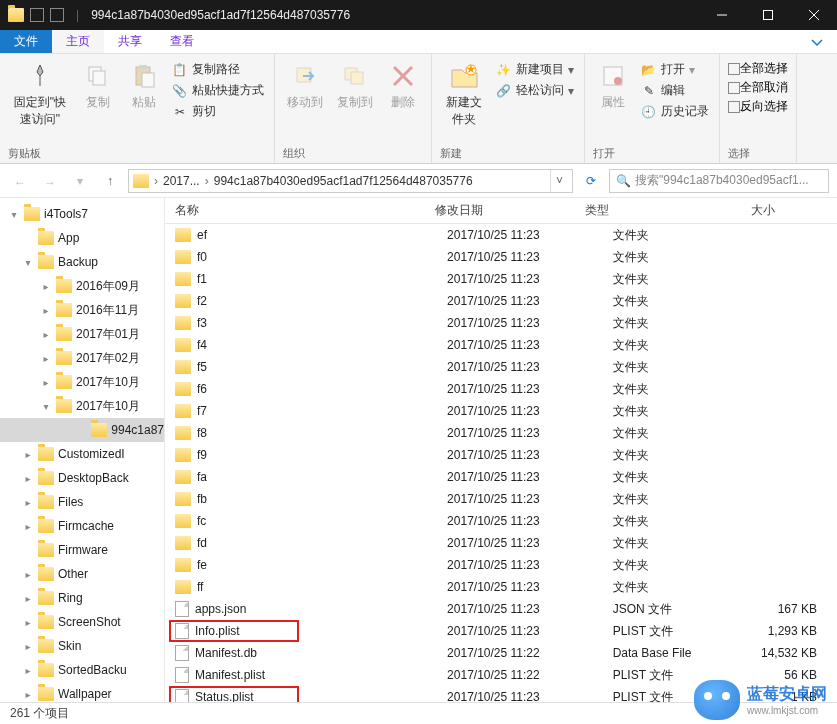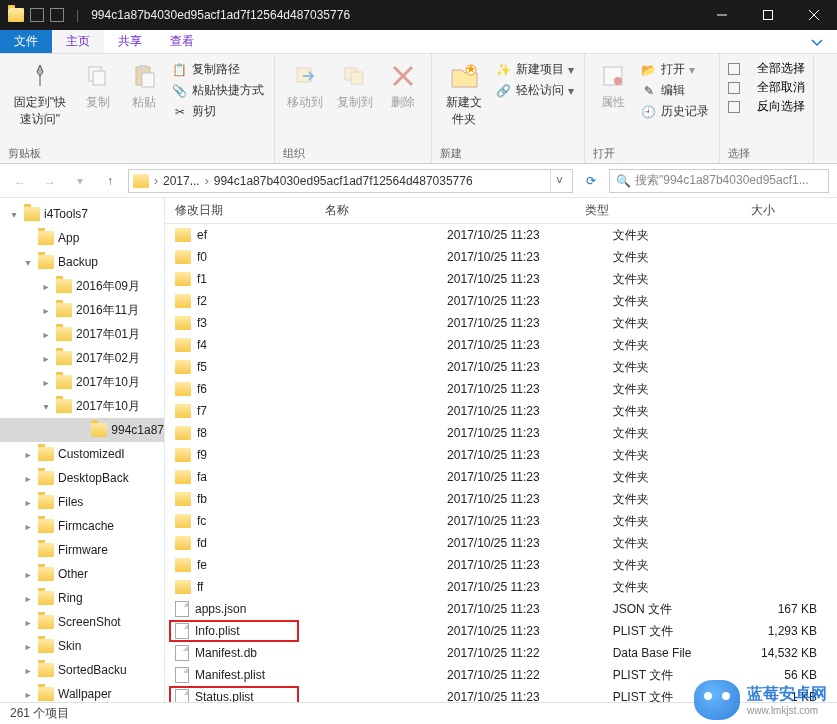--- a/index.html
+++ b/index.html
@@ -28,21 +28,21 @@
 .ribbon { height: 110px; background: #f5f5f5; border-bottom: 1px solid #d0d0d0; display: flex; }
 .group { border-right: 1px solid #e0e0e0; display: flex; flex-direction: column; padding: 4px 8px 0 8px; }
 .group .body { flex: 1; display: flex; align-items: flex-start; gap: 6px; }
 .group .label { text-align: left; color: #666; font-size: 11px; padding-bottom: 2px; }
 .bigbtn { display: flex; flex-direction: column; align-items: center; gap: 2px; color: #333; padding: 2px 4px; min-width: 40px; }
 .bigbtn .ico { width: 32px; height: 32px; display: flex; align-items: center; justify-content: center; }
 .bigbtn.disabled { opacity: 0.45; }
 .smallbtn { display: flex; align-items: center; gap: 4px; color: #333; padding: 1px 2px; }
 .smallbtn .mini-ico { width: 16px; height: 16px; display: flex; align-items: center; justify-content: center; }
 .vstack { display: flex; flex-direction: column; gap: 2px; padding-top: 2px; }
-.checkbox-row { display: flex; align-items: center; gap: 17px; }
+.checkbox-row { display: flex; align-items: center; gap: 0; }
 .checkbox-row .box { width: 12px; height: 12px; border: 1px solid #888; }
 
 
 .addressbar { height: 34px; display: flex; align-items: center; padding: 0 8px; gap: 6px; border-bottom: 1px solid #e8e8e8; }
 .navbtn { width: 24px; height: 24px; display: flex; align-items: center; justify-content: center; color: #555; }
 .navbtn.disabled { color: #bbb; }
 .pathbox { flex: 1; height: 24px; border: 1px solid #ccc; display: flex; align-items: center; padding: 0 4px; gap: 2px; overflow: hidden; }
 .pathbox .folder-ico { width: 16px; height: 14px; background: linear-gradient(#ffe9a6,#f7ca4d); border-radius: 1px; position: relative; flex-shrink: 0; }
 .pathbox .crumb { color: #333; white-space: nowrap; }
 .pathbox .chev { color: #777; padding: 0 3px; }
@@ -417,22 +417,22 @@
         <span>SortedBacku</span>
       </div>
       <div class="node indent1">
         <span class="tw">▸</span>
         <span class="fico"></span>
         <span>Wallpaper</span>
       </div>
     </div>
   <div class="list">
     <div class="headers">
+      <div class="col col-name">名称</div>
       <div class="col col-date">修改日期</div>
-      <div class="col col-name">名称</div>
       <div class="col col-type">类型</div>
       <div class="col col-size">大小</div>
     </div>
     <div id="rows" style="position:relative">
         <div class="row">
           <div class="cell col-name name">
             <span class="fico"></span>
             <span>ef</span>
           </div>
           <div class="cell col-date">2017/10/25 11:23</div>

